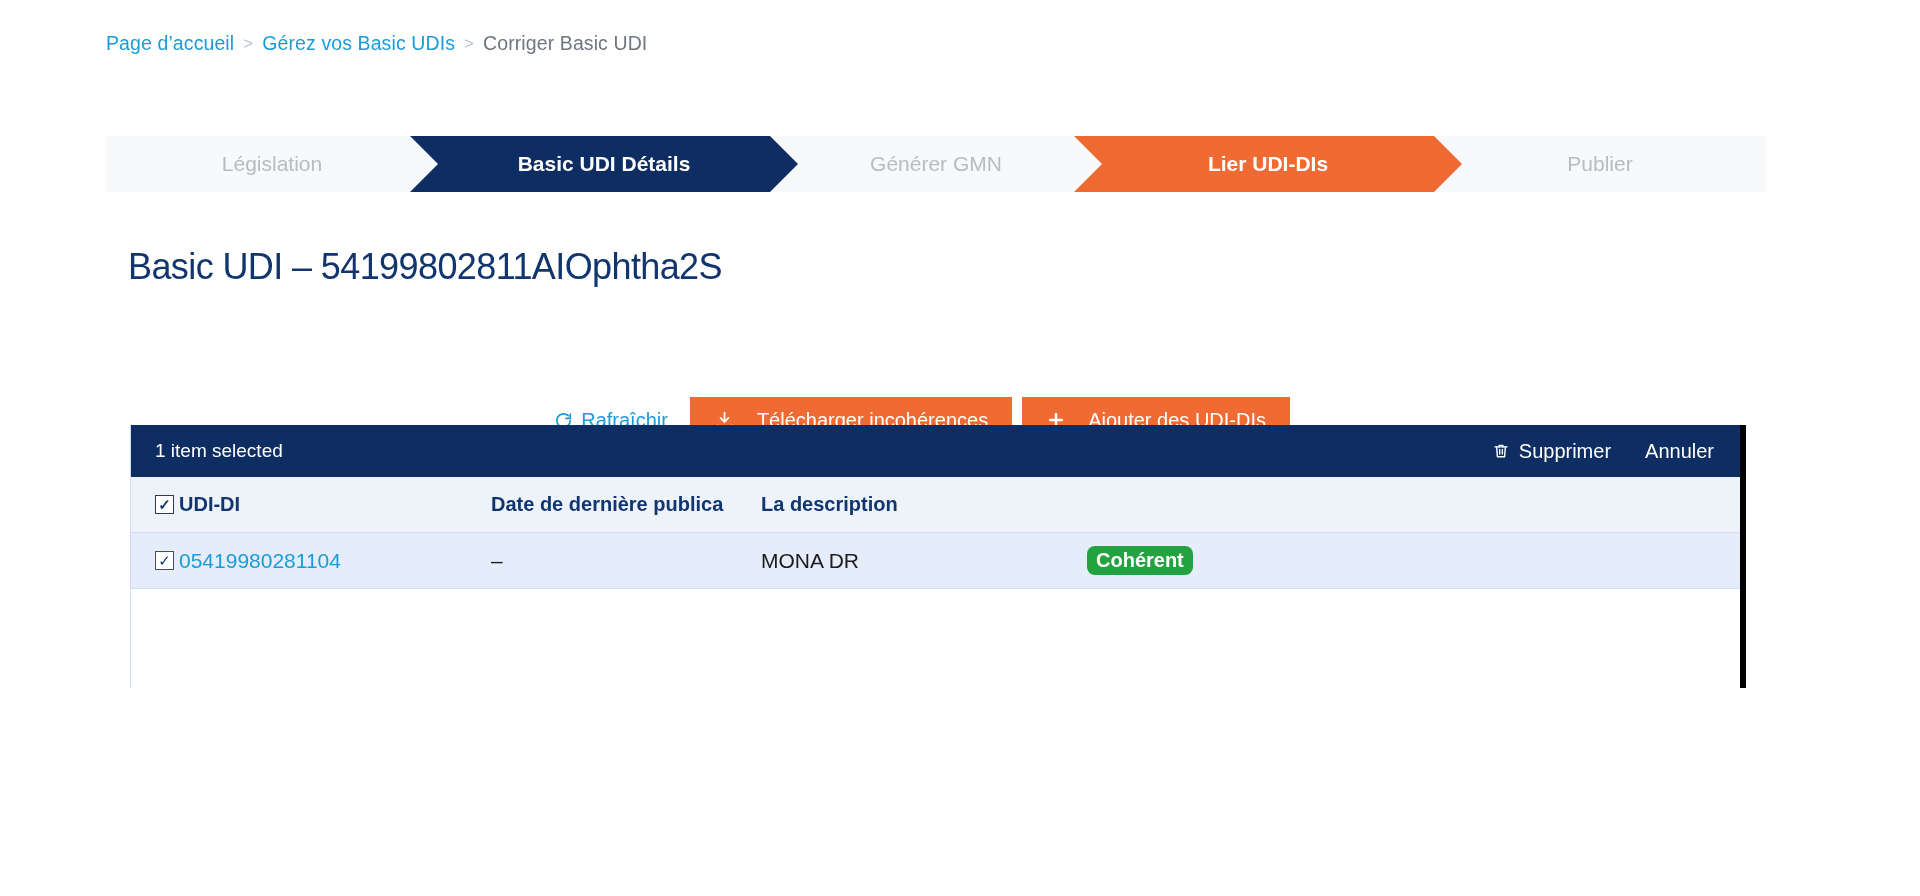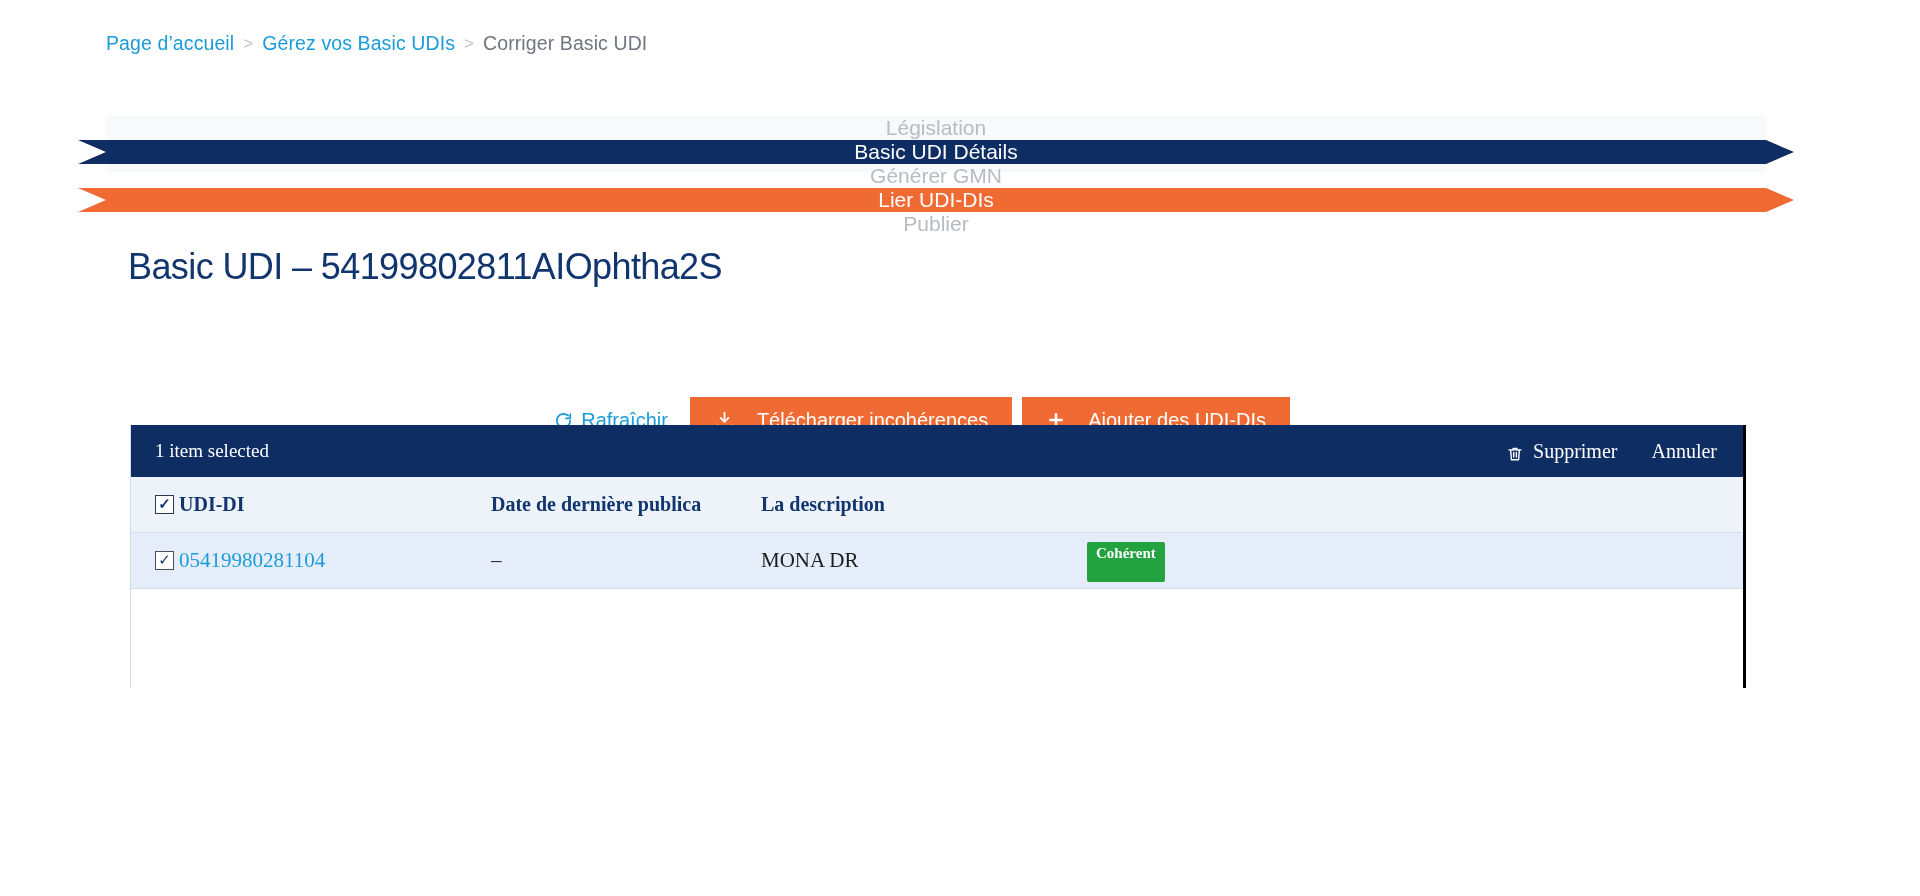--- a/index.html
+++ b/index.html
@@ -22,46 +22,45 @@
     font-size: 19.5px;
     letter-spacing: .1px;
   }
   .crumb-link { color: #1b9cd8; text-decoration: none; white-space: nowrap; }
   .crumb-sep { color: #b9c3cc; margin: 0 9px; font-size: 17px; }
   .crumb-current { color: #6f7680; white-space: nowrap; }
 
   
   .stepper {
     position: absolute;
-    left: 106px; top: 116px;
+    left: 106px; top: 136px;
     width: 1660px; height: 56px;
     display: flex;
     background: #f7f9fb;
-    flex-direction: column;
   }
   .step {
     position: relative;
     flex: 1 1 0;
     display: flex; align-items: center; justify-content: center;
     font-size: 21px;
     color: #b7bcc2;
     height: 56px;
   }
   .step .lbl { position: relative; z-index: 3; white-space: nowrap; }
 
   
   .step.filled::before {
     content: "";
     position: absolute;
     left: -28px; right: -28px; top: 0; bottom: 0;
     background: var(--c);
     clip-path: polygon(0 0, calc(100% - 28px) 0, 100% 50%, calc(100% - 28px) 100%, 0 100%, 28px 50%);
     z-index: 1;
   }
-  .step.filled { color: #ffffff; font-weight: normal; }
+  .step.filled { color: #ffffff; font-weight: bold; }
   .step.dark { --c: #0d2d63; }
   .step.orange { --c: #ef6b33; }
   .step.dark { z-index: 2; }
   .step.orange { z-index: 2; }
 
   
   .page-title {
     position: absolute;
     left: 128px; top: 246px;
     font-size: 36px;
@@ -102,36 +101,35 @@
   .btn-primary + .btn-primary { margin-left: 10px; }
   .ico { display:inline-flex; align-items:center; justify-content:center; }
 
   
   .table-wrap {
     position: absolute;
     left: 130px; top: 425px;
     width: 1616px;
     bottom: 0;
     border-left: 1px solid #cfdced;
-    border-right: 3px solid #000000;
+    border-right: 6px solid #000000;
     background: #0f766e;
-    font-family: Liberation Serif, serif;
   }
 
   .selbar {
     height: 52px;
     background: #0d2d63;
     color: #fff;
     display: flex; align-items: center;
     padding: 0 26px 0 24px;
     font-size: 19px;
   }
   .selbar .grow { flex: 1; }
   .selbar .sel-btn {
-    display: flex; align-items: flex-end; gap: 9px;
+    display: flex; align-items: center; gap: 9px;
     color: #fff; background: transparent; border: 0;
     font-family: inherit; font-size: 20px; cursor: pointer;
     padding: 0;
   }
   .selbar .sel-btn + .sel-btn { margin-left: 34px; }
 
   .thead {
     display: flex; align-items: center;
     height: 56px;
     background: #eef3fa;
@@ -164,24 +162,24 @@
   }
   .chk.head { border-color: #2b3a52; color:#11356e; }
 
   .udi-link { color: #1b9cd8; text-decoration: none; font-size: 21px; }
   .dash { color: #1c1c1c; }
 
   .badge {
     display: inline-block;
     background: #23a33f;
     color: #fff;
-    font-size: 15px;
+    font-size: 20px;
     font-weight: bold;
-    padding: 3px 9px 20px;
-    border-radius: 2px;
+    padding: 3px 9px 4px;
+    border-radius: 8px;
     line-height: 1.1;
   }
 
   .tbody-empty { background: #fff; height: 300px; }
 </style>
 </head>
 <body>
 
 <div class="page">
 

